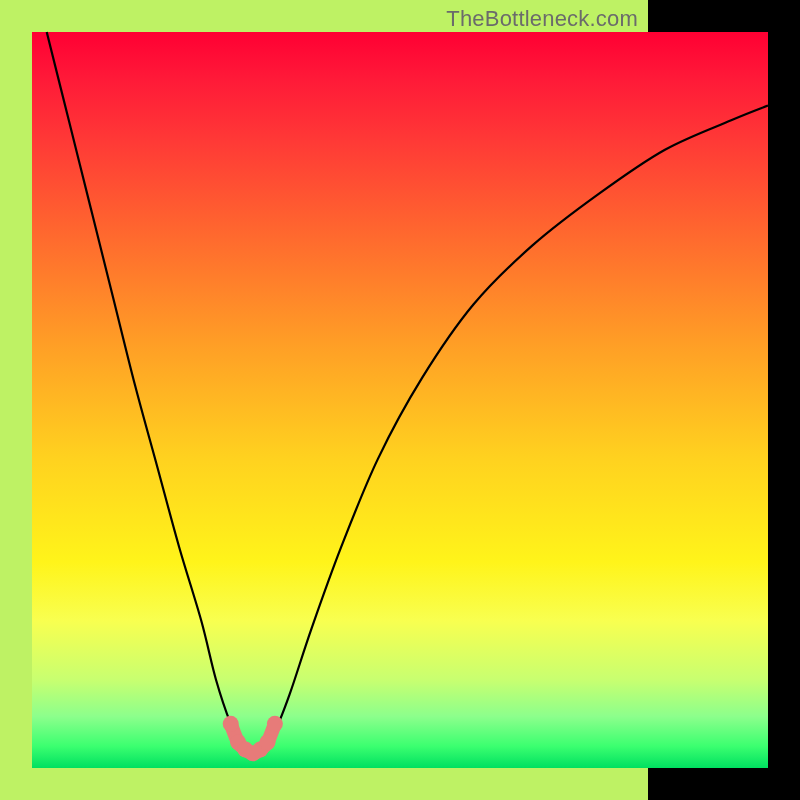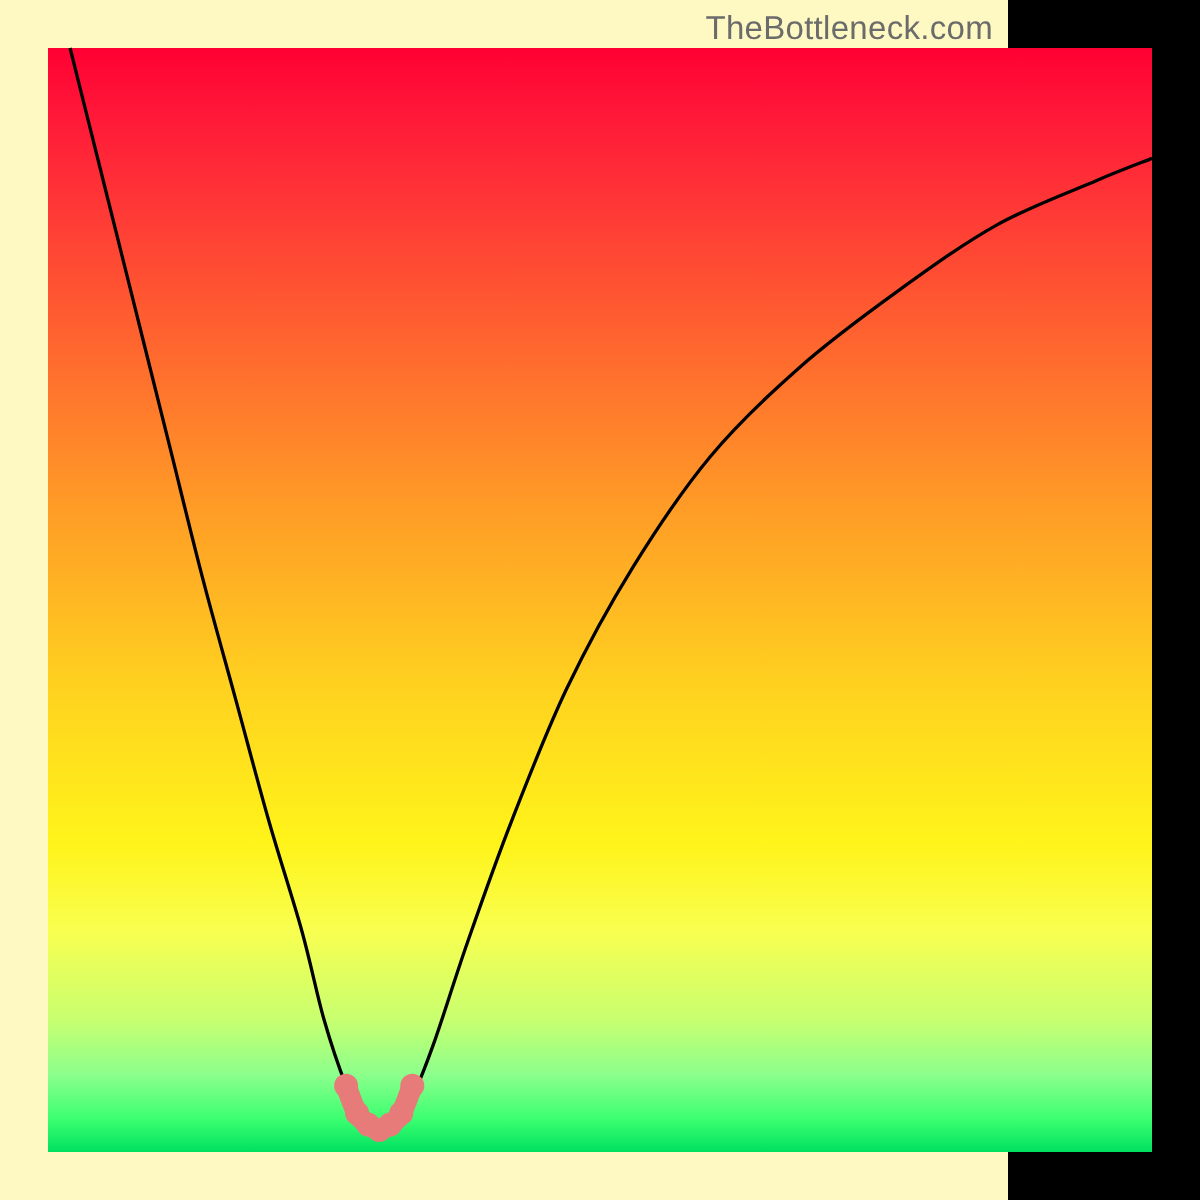--- a/index.html
+++ b/index.html
@@ -10,22 +10,21 @@
     overflow: hidden;
     background: #000;
     font-family: Arial, Helvetica, sans-serif;
   }
   .frame {
     position: absolute;
     left: 0;
     top: 0;
     width: 648px;
     height: 800px;
-    background: #fef9c3;
-    padding-left: 24px;
+    background: #bef264;
   }
   .plot {
     position: absolute;
     left: 32px;
     top: 32px;
     width: 736px;
     height: 736px;
     
     background: linear-gradient(
       to bottom,

